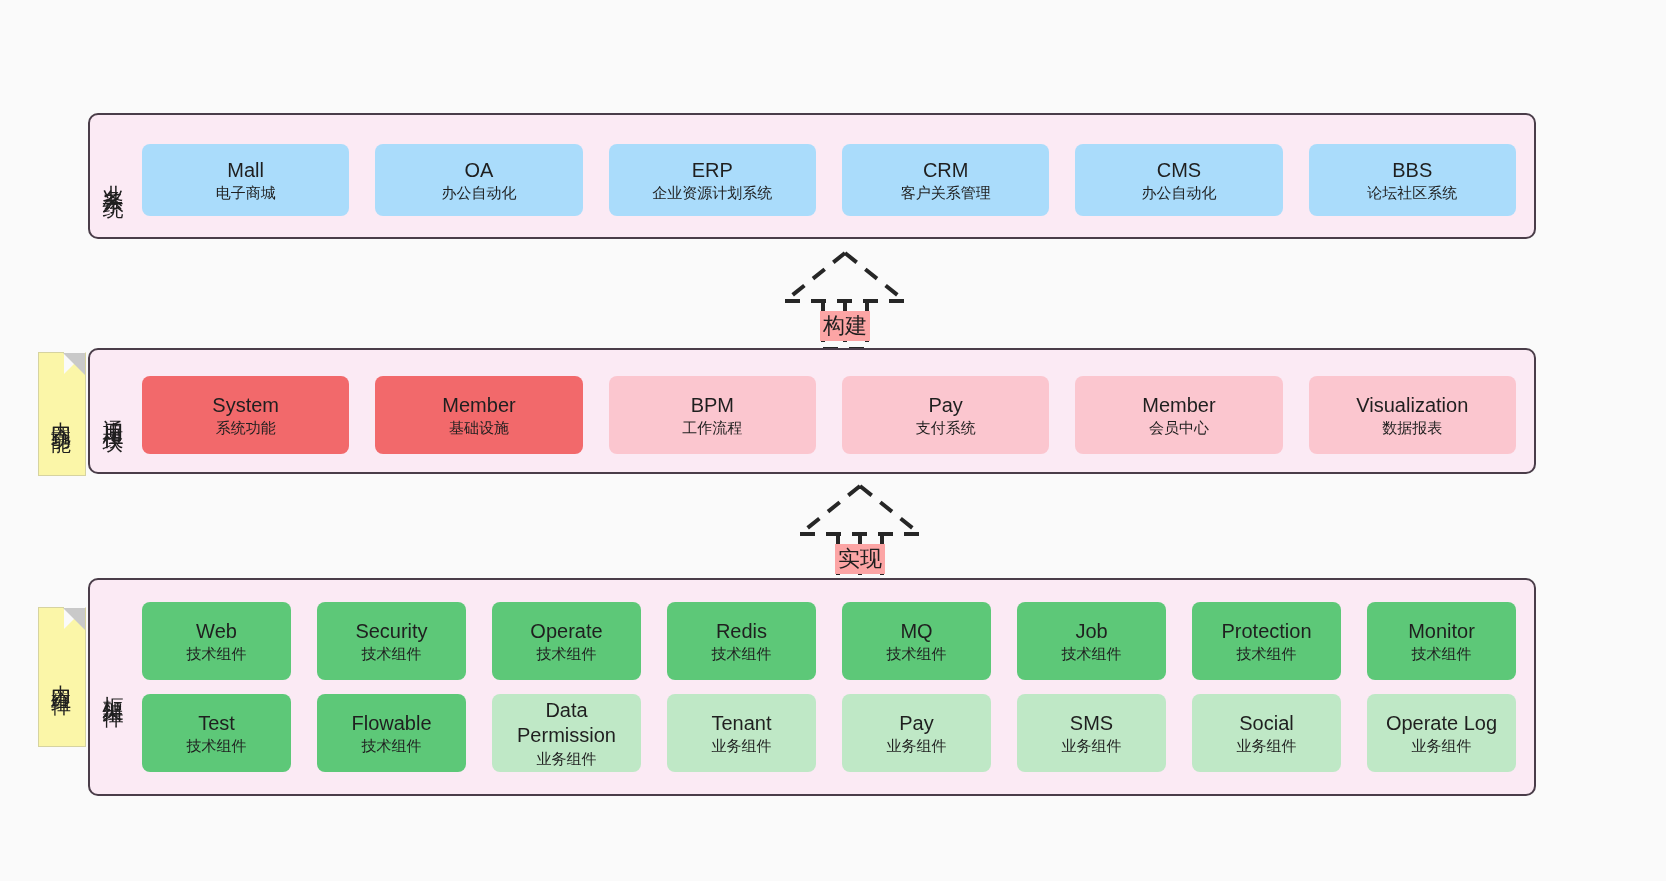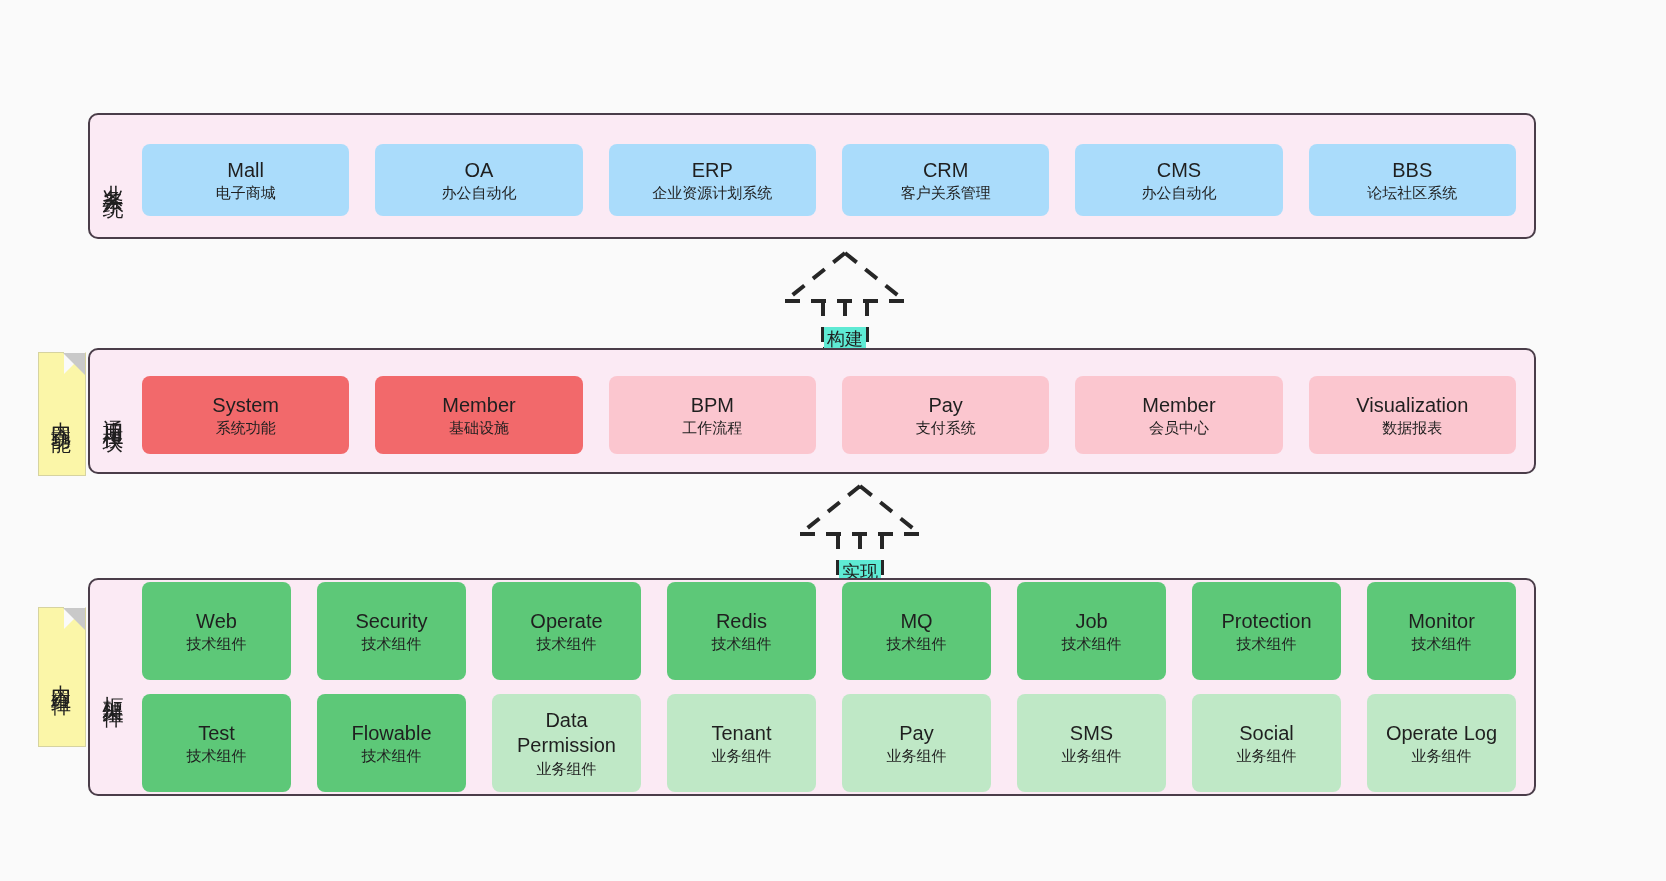--- a/index.html
+++ b/index.html
@@ -86,21 +86,21 @@
 
   
   #layer-business { left: 88px;  top: 113px; width: 1448px; height: 126px; }
   #layer-business .card { height: 72px; }
 
   #layer-module   { left: 88px;  top: 348px; width: 1448px; height: 126px; }
   #layer-module .card { height: 78px; text-align: right; }
 
   #layer-framework{ left: 88px;  top: 578px; width: 1448px; height: 218px; }
   #layer-framework .layer-body { gap: 14px; padding: 16px 18px 16px 6px; }
-  #layer-framework .card { height: 98px; }
+  #layer-framework .card { height: 78px; }
 
   
   .note {
     position: absolute;
     width: 48px;
     background: #fbf6a8;
     border: 1px solid #d6d3a0;
     display: flex;
     align-items: center;
     justify-content: center;
@@ -136,24 +136,24 @@
   .connector {
     position: absolute;
     width: 200px;
     height: 108px;
   }
   .connector svg { display: block; width: 100%; height: 100%; overflow: visible; }
   .connector .clabel {
     position: absolute;
     left: 50%;
     transform: translateX(-50%);
-    bottom: 2px;
-    font-size: 18px;
+    bottom: 12px;
+    font-size: 22px;
     color: #1f1f1f;
-    background: #5eead4;
+    background: #fca5a5;
     padding: 0 3px;
     white-space: nowrap;
     user-select: none;
   }
   #connector-build   { left: 745px; top: 245px; }
   #connector-realize { left: 760px; top: 478px; }
 </style>
 </head>
 <body>
 

